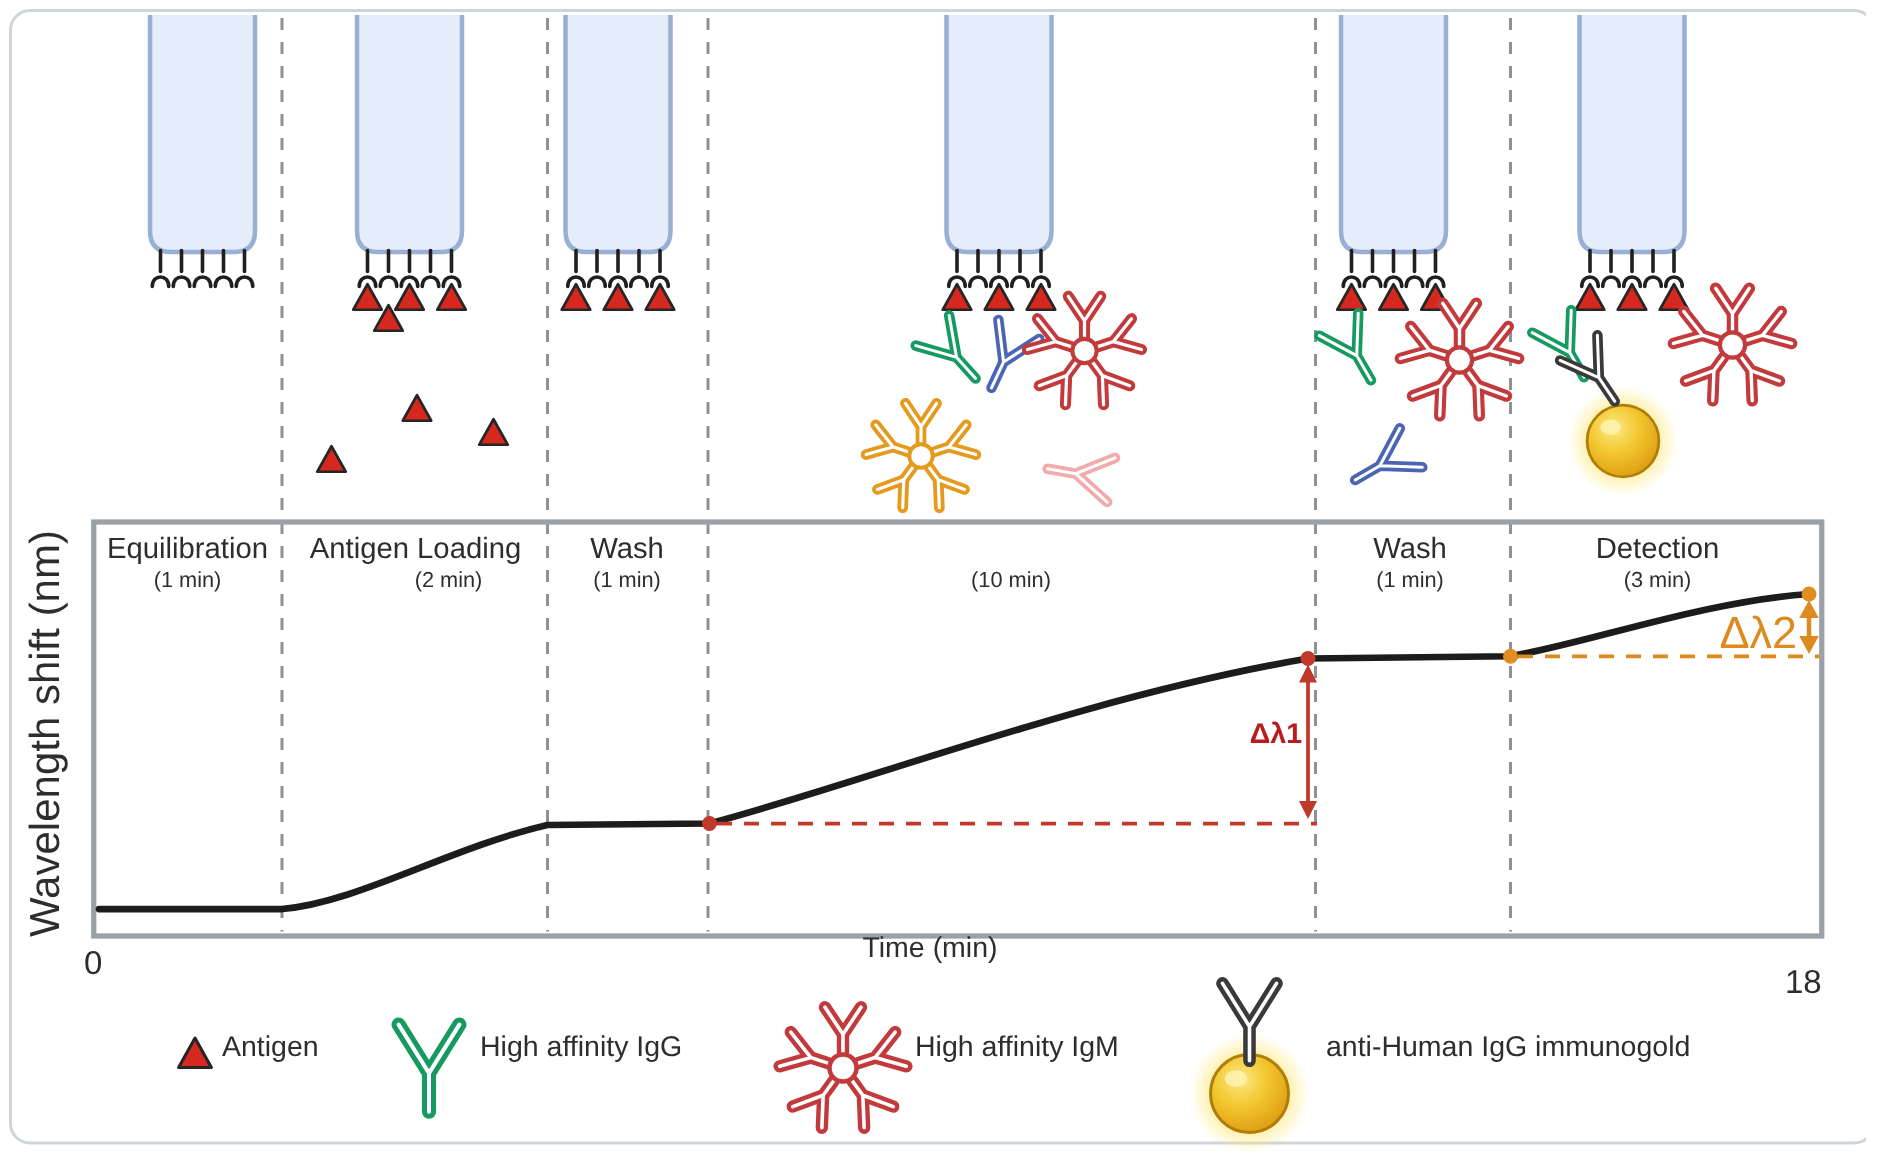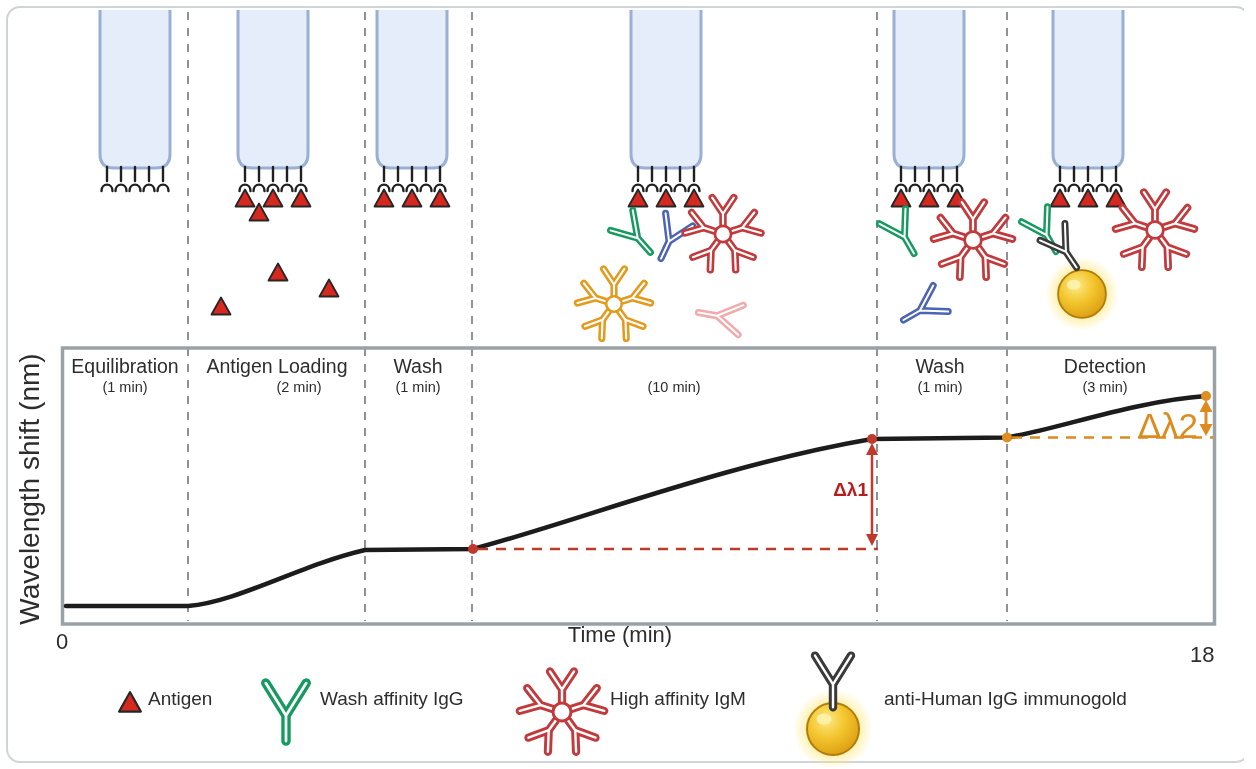--- a/index.html
+++ b/index.html
@@ -12,24 +12,24 @@
     border:2px solid #cfd4d8;border-radius:14px;pointer-events:none;
   }
   svg.gfx{position:absolute;left:0;top:0;}
   .txt{position:absolute;color:#2d2d2d;white-space:nowrap;}
   .phase-title{font-size:19.5px;transform:translateX(-50%);text-align:center;}
   .phase-dur{font-size:14.5px;transform:translateX(-50%);text-align:right;}
   .ylabel{
     left:30px;top:489px;font-size:28px;
     transform:translate(-50%,-50%) rotate(-90deg);
   }
-  .xlabel{left:620px;top:622px;font-size:22px;transform:translateX(-50%);}
+  .xlabel{left:620px;top:622px;font-size:19px;transform:translateX(-50%);}
   .tick{font-size:22px;}
   .dl1{left:790px;top:479px;width:78px;font-size:19px;color:#b91c1c;text-align:right;font-weight:bold;}
-  .dl2{left:1118px;top:406px;width:80px;font-size:35px;color:#dd8a1f;text-align:right;}
+  .dl2{left:1118px;top:406px;width:80px;font-size:30px;color:#dd8a1f;text-align:right;}
   .legend-label{font-size:19px;top:688px;}
 </style>
 </head>
 <body>
 
 <div class="canvas">
   <div class="frame"></div>
 
   <svg class="gfx" width="1256" height="769" viewBox="0 0 1256 769">
     <defs>
@@ -186,16 +186,16 @@
 
   <div class="txt ylabel">Wavelength shift (nm)</div>
   <div class="txt xlabel">Time (min)</div>
   <div class="txt tick" style="left:56px;top:629px;">0</div>
   <div class="txt tick" style="left:1190px;top:629px;margin-top:13px;">18</div>
 
   <div class="txt dl1">Δλ1</div>
   <div class="txt dl2">Δλ2</div>
 
   <div class="txt legend-label" style="left:148px;">Antigen</div>
-  <div class="txt legend-label" style="left:320px;">Wash affinity IgG</div>
+  <div class="txt legend-label" style="left:320px;">High affinity IgG</div>
   <div class="txt legend-label" style="left:610px;">High affinity IgM</div>
   <div class="txt legend-label" style="left:884px;">anti-Human IgG immunogold</div>
 </div>
 
 </body></html>

